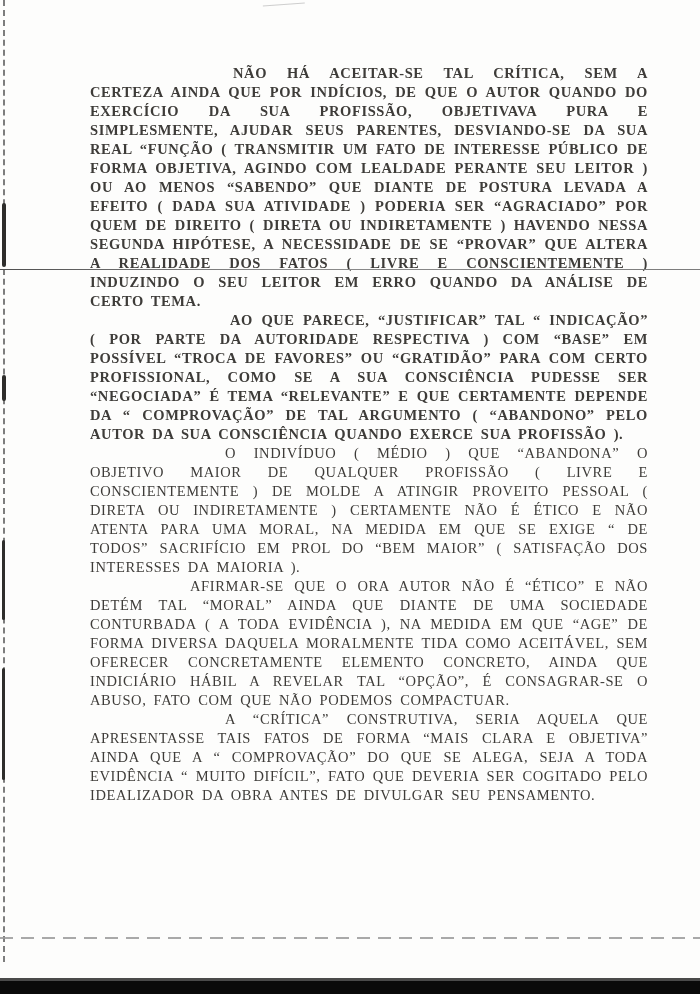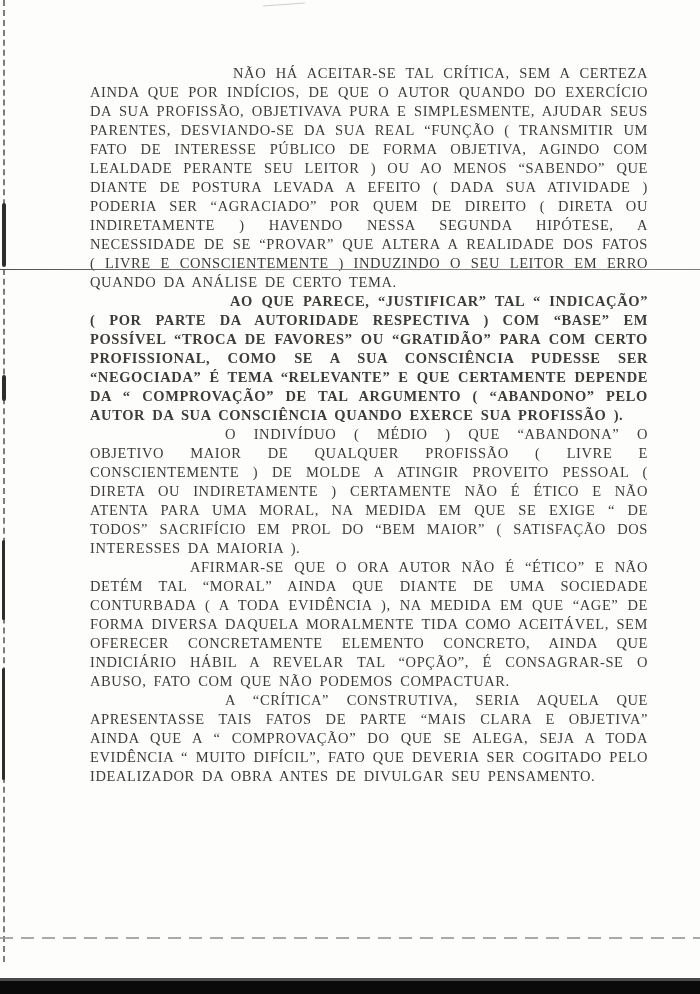--- a/index.html
+++ b/index.html
@@ -25,21 +25,21 @@
     line-height: 19px;
     letter-spacing: 0.6px;
     word-spacing: 3px;
     text-align: justify;
   }
   .textblock p {
     margin: 0;
     text-align: justify;
     text-align-last: left;
   }
-  .p1 { text-indent: 143px; margin-bottom: 14px; }
+  .p1 { text-indent: 143px; margin-bottom: 14px; font-weight: bold; }
   .p2 { text-indent: 140px; margin-bottom: 31px; font-weight: bold; }
   .p3 { text-indent: 135px; margin-bottom: 17px; }
   .p4 { text-indent: 100px; margin-bottom: 10px; }
   .p5 { text-indent: 135px; }
 
   
   .left-scan-line {
     position: absolute;
     left: 3px; top: 0;
     width: 0; height: 962px;
@@ -87,21 +87,21 @@
 </head>
 <body>
 
 <div class="page">
 
   <div class="textblock">
     <p class="p1">NÃO HÁ ACEITAR-SE TAL CRÍTICA, SEM A CERTEZA AINDA QUE POR INDÍCIOS, DE QUE O AUTOR QUANDO DO EXERCÍCIO DA SUA PROFISSÃO, OBJETIVAVA PURA E SIMPLESMENTE, AJUDAR SEUS PARENTES, DESVIANDO-SE DA SUA REAL “FUNÇÃO ( TRANSMITIR UM FATO DE INTERESSE PÚBLICO DE FORMA OBJETIVA, AGINDO COM LEALDADE PERANTE SEU LEITOR ) OU AO MENOS “SABENDO” QUE DIANTE DE POSTURA LEVADA A EFEITO ( DADA SUA ATIVIDADE ) PODERIA SER “AGRACIADO” POR QUEM DE DIREITO ( DIRETA OU INDIRETAMENTE ) HAVENDO NESSA SEGUNDA HIPÓTESE, A NECESSIDADE DE SE “PROVAR” QUE ALTERA A REALIDADE DOS FATOS ( LIVRE E CONSCIENTEMENTE ) INDUZINDO O SEU LEITOR EM ERRO QUANDO DA ANÁLISE DE CERTO TEMA.</p>
     <p class="p2">AO QUE PARECE, “JUSTIFICAR” TAL “ INDICAÇÃO” ( POR PARTE DA AUTORIDADE RESPECTIVA ) COM “BASE” EM POSSÍVEL “TROCA DE FAVORES” OU “GRATIDÃO” PARA COM CERTO PROFISSIONAL, COMO SE A SUA CONSCIÊNCIA PUDESSE SER “NEGOCIADA” É TEMA “RELEVANTE” E QUE CERTAMENTE DEPENDE DA “ COMPROVAÇÃO” DE TAL ARGUMENTO ( “ABANDONO” PELO AUTOR DA SUA CONSCIÊNCIA QUANDO EXERCE SUA PROFISSÃO ).</p>
     <p class="p3">O INDIVÍDUO ( MÉDIO ) QUE “ABANDONA” O OBJETIVO MAIOR DE QUALQUER PROFISSÃO ( LIVRE E CONSCIENTEMENTE ) DE MOLDE A ATINGIR PROVEITO PESSOAL ( DIRETA OU INDIRETAMENTE ) CERTAMENTE NÃO É ÉTICO E NÃO ATENTA PARA UMA MORAL, NA MEDIDA EM QUE SE EXIGE “ DE TODOS” SACRIFÍCIO EM PROL DO “BEM MAIOR” ( SATISFAÇÃO DOS INTERESSES DA MAIORIA ).</p>
     <p class="p4">AFIRMAR-SE QUE O ORA AUTOR NÃO É “ÉTICO” E NÃO DETÉM TAL “MORAL” AINDA QUE DIANTE DE UMA SOCIEDADE CONTURBADA ( A TODA EVIDÊNCIA ), NA MEDIDA EM QUE “AGE” DE FORMA DIVERSA DAQUELA MORALMENTE TIDA COMO ACEITÁVEL, SEM OFERECER CONCRETAMENTE ELEMENTO CONCRETO, AINDA QUE INDICIÁRIO HÁBIL A REVELAR TAL “OPÇÃO”, É CONSAGRAR-SE O ABUSO, FATO COM QUE NÃO PODEMOS COMPACTUAR.</p>
-    <p class="p5">A “CRÍTICA” CONSTRUTIVA, SERIA AQUELA QUE APRESENTASSE TAIS FATOS DE PARTE “MAIS CLARA E OBJETIVA” AINDA QUE A “ COMPROVAÇÃO” DO QUE SE ALEGA, SEJA A TODA EVIDÊNCIA “ MUITO DIFÍCIL”, FATO QUE DEVERIA SER COGITADO PELO IDEALIZADOR DA OBRA ANTES DE DIVULGAR SEU PENSAMENTO.</p>
+    <p class="p5">A “CRÍTICA” CONSTRUTIVA, SERIA AQUELA QUE APRESENTASSE TAIS FATOS DE FORMA “MAIS CLARA E OBJETIVA” AINDA QUE A “ COMPROVAÇÃO” DO QUE SE ALEGA, SEJA A TODA EVIDÊNCIA “ MUITO DIFÍCIL”, FATO QUE DEVERIA SER COGITADO PELO IDEALIZADOR DA OBRA ANTES DE DIVULGAR SEU PENSAMENTO.</p>
   </div>
 
   <div class="left-scan-line"></div>
   <div class="blob blob-1"></div>
   <div class="blob blob-2"></div>
   <div class="blob blob-3"></div>
   <div class="blob blob-4"></div>
   <div class="crease-line"></div>
   <div class="dashed-fold-line"></div>
   <div class="bottom-scan-bar"></div>

